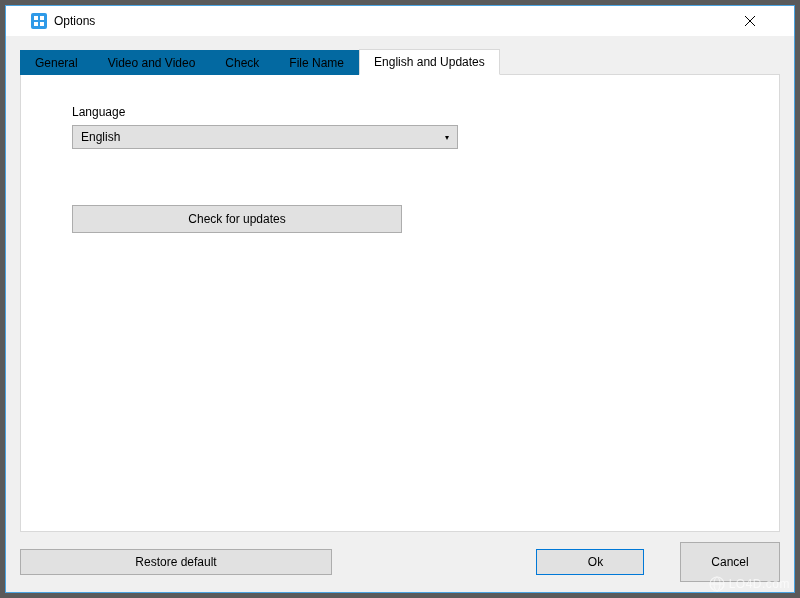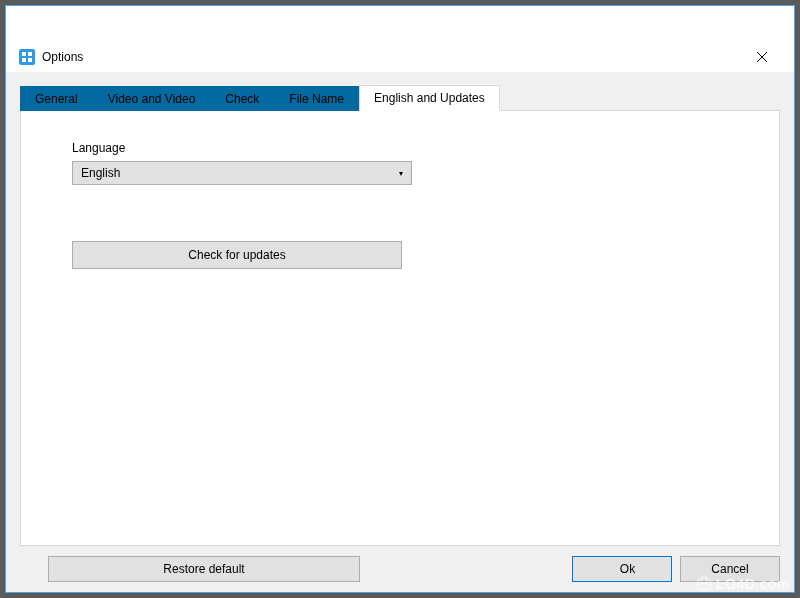--- a/index.html
+++ b/index.html
@@ -20,23 +20,22 @@
       height: 588px;
       background: #ffffff;
       border: 1px solid #4aa3e0;
       display: flex;
       flex-direction: column;
     }
     .titlebar {
       height: 30px;
       display: flex;
       align-items: center;
-      padding: 0 12px;
-      background: #ffffff;
-      margin-top: 36px;
+      padding: 0 24px;
+      background: #ffffff;
     }
     .titlebar-icon {
       width: 18px;
       height: 18px;
       margin-right: 6px;
     }
     .titlebar-title {
       flex: 1;
       font-size: 12px;
       color: #000;
@@ -88,21 +87,21 @@
       padding: 30px 51px;
       position: relative;
       z-index: 1;
     }
     .field-label {
       font-size: 12px;
       color: #000;
       margin-bottom: 6px;
     }
     .combo {
-      width: 340px;
+      width: 386px;
       height: 24px;
       background: #e1e1e1;
       border: 1px solid #adadad;
       display: flex;
       align-items: center;
       justify-content: space-between;
       padding: 0 8px;
       cursor: pointer;
     }
     .combo-caret {
@@ -128,40 +127,40 @@
     }
     .bottombar {
       display: flex;
       align-items: center;
       padding-top: 10px;
       gap: 8px;
     }
     .btn-restore {
       width: 312px;
       height: 26px;
-      margin-left: 28px;
     }
     .spacer { flex: 1; }
     .btn-ok {
-      width: 100px;
+      width: 108px;
       height: 26px;
       border: 1px solid #0078d7;
       padding-left: 11px;
     }
     .btn-cancel {
       width: 100px;
-      height: 26px;
+      height: 40px;
+      margin-left: 28px;
     }
     .watermark {
       position: absolute;
       right: 10px;
       bottom: 6px;
       color: rgba(255,255,255,0.65);
-      font-size: 14px;
-      font-weight: 700;
+      font-size: 12px;
+      font-weight: 400;
       letter-spacing: 0.5px;
       display: flex;
       align-items: center;
       gap: 4px;
       pointer-events: none;
     }
     .watermark svg { opacity: 0.65; }
   </style>
 </head>
 <body>

